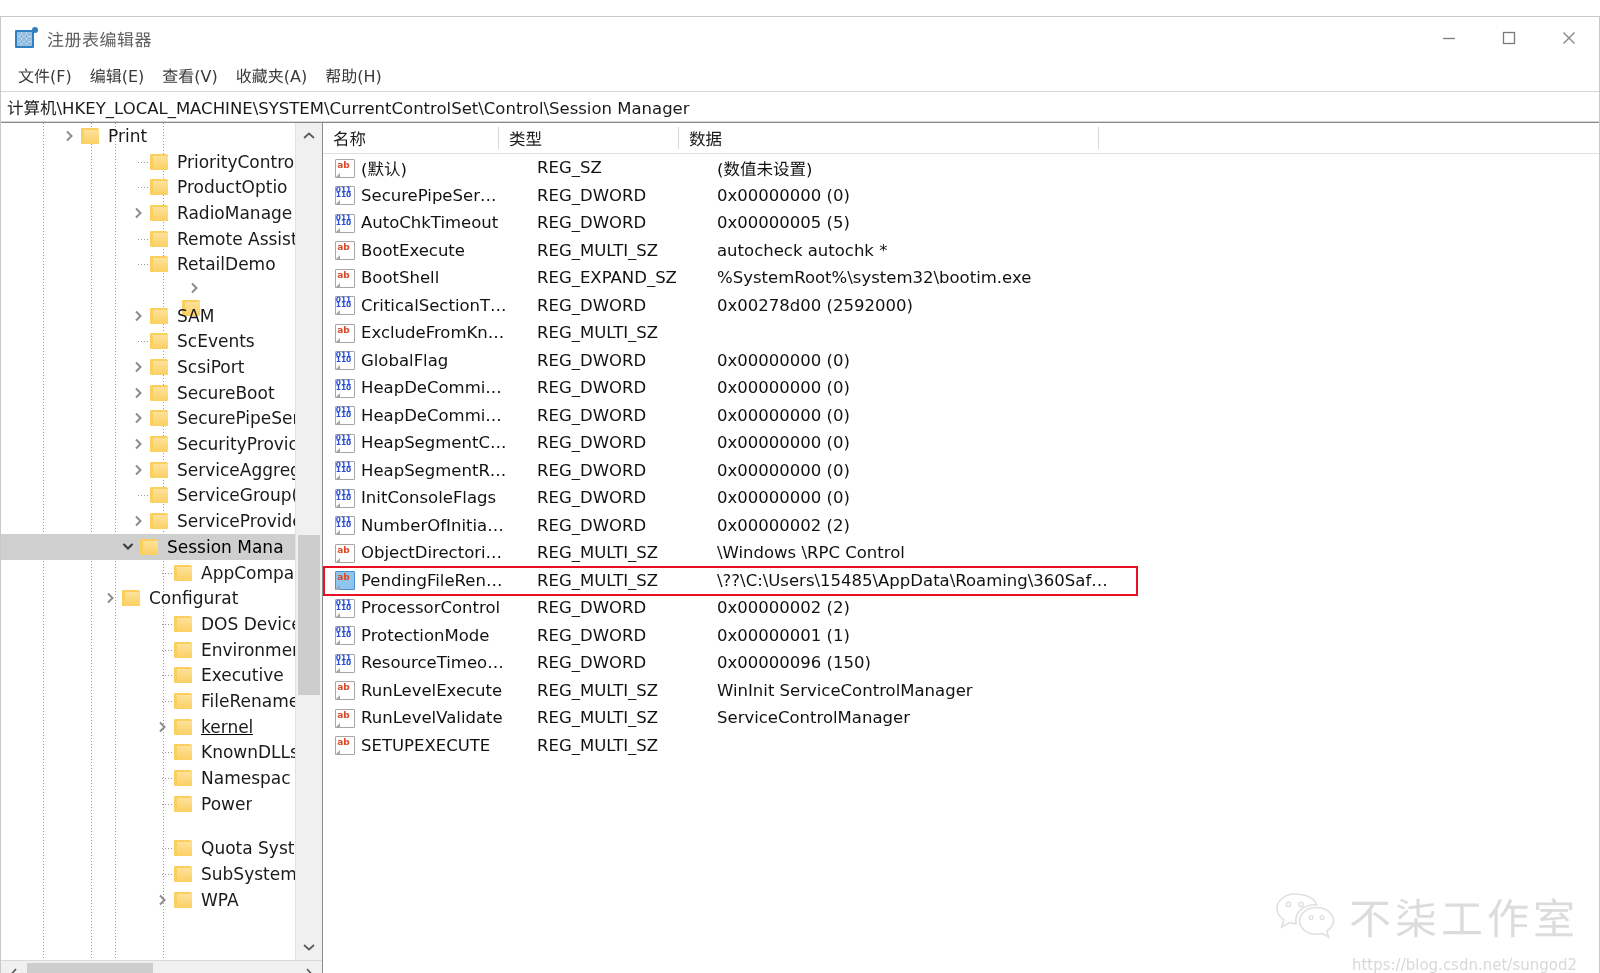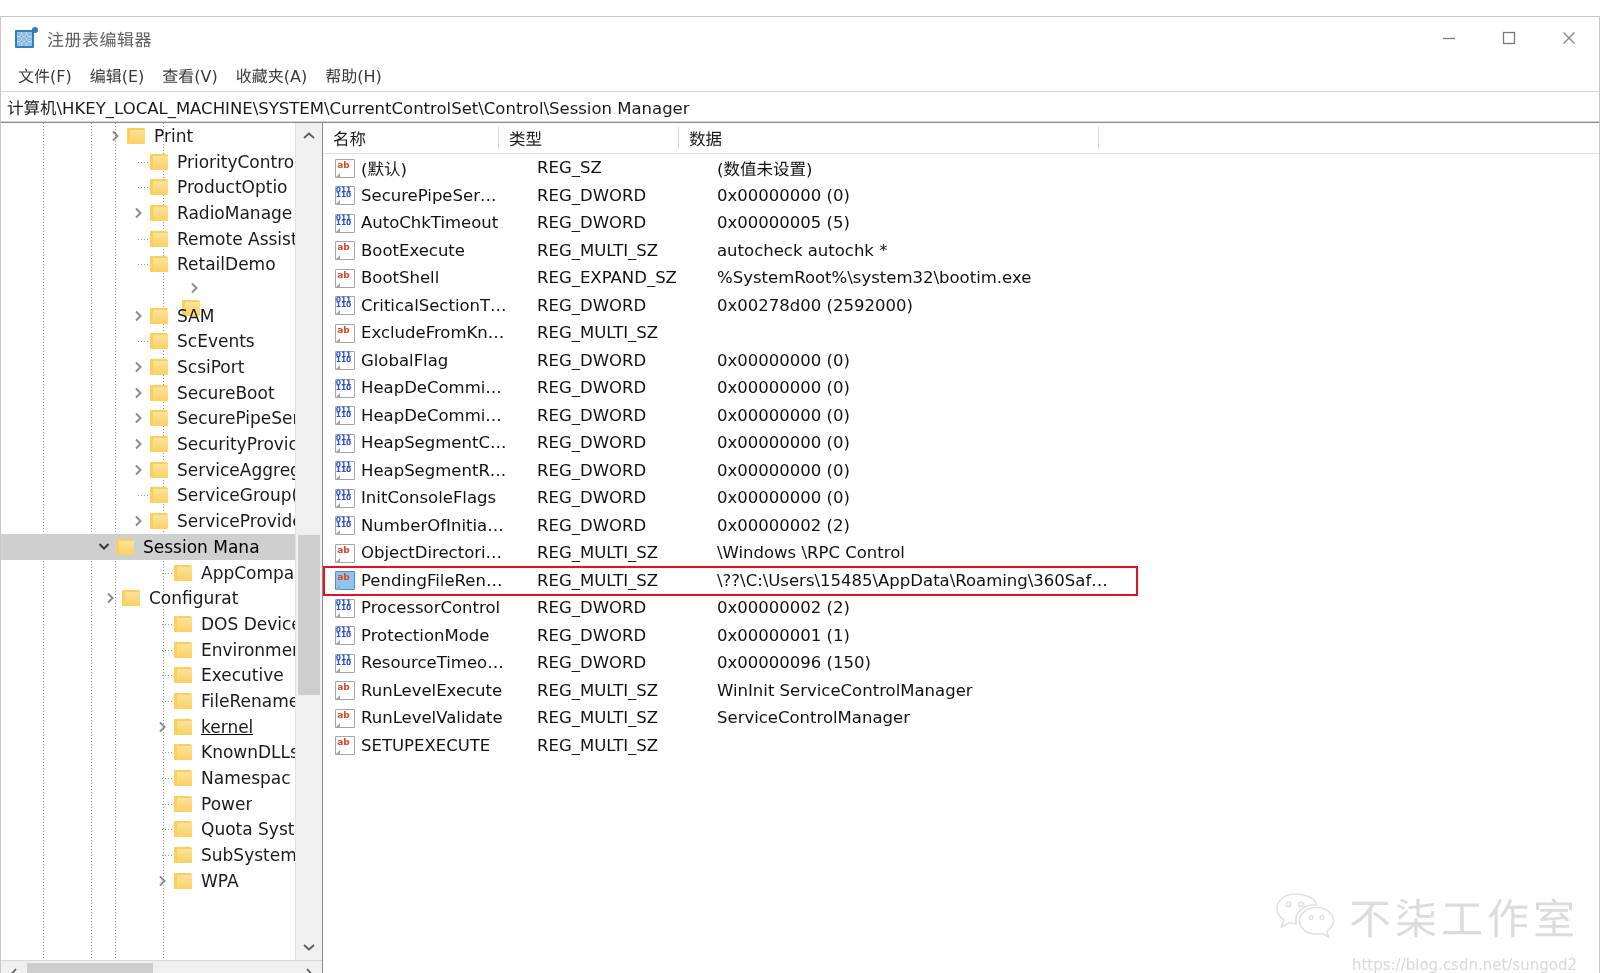--- a/index.html
+++ b/index.html
@@ -331,21 +331,21 @@
     <div class="treepane">
       <div class="treeclip">
         <div class="treeinner">
           <div class="guides">
             <div class="guide" style="left:42px;"></div>
             <div class="guide" style="left:90px;"></div>
             <div class="guide" style="left:114px;"></div>
             <div class="guide" style="left:162px;"></div>
           </div>
           <div id="tree-list">
-              <div class="tnode" style="padding-left: 103px; text-align: center;">
+              <div class="tnode" style="padding-left: 57px; text-align: center;">
                 <div class="twist">
                   <svg width="11" height="14" viewBox="0 0 11 14">
                     <polyline points="3,2.5 7.5,7 3,11.5" fill="none" stroke="#8c8c8c" stroke-width="2"></polyline>
                   </svg>
                 </div>
                 <div class="folder">
                   <div class="back"></div>
                   <div class="front"></div>
                 </div>
                 <div class="tlabel">Print</div>
@@ -511,21 +511,21 @@
                   <svg width="11" height="14" viewBox="0 0 11 14">
                     <polyline points="3,2.5 7.5,7 3,11.5" fill="none" stroke="#8c8c8c" stroke-width="2"></polyline>
                   </svg>
                 </div>
                 <div class="folder">
                   <div class="back"></div>
                   <div class="front"></div>
                 </div>
                 <div class="tlabel">ServiceProvide</div>
               </div>
-              <div class="tnode selected" style="padding-left: 92px; align-items: center;">
+              <div class="tnode selected" style="padding-left: 116px; align-items: center;">
                 <div class="twist">
                   <svg width="14" height="11" viewBox="0 0 14 11">
                     <polyline points="2.5,3 7,7.5 11.5,3" fill="none" stroke="#3a3a3a" stroke-width="2.1"></polyline>
                   </svg>
                 </div>
                 <div class="folder">
                   <div class="back"></div>
                   <div class="front"></div>
                 </div>
                 <div class="tlabel">Session Mana</div>
@@ -627,21 +627,21 @@
               <div class="tnode" style="padding-left: 150px;">
                 <div class="twist">
                   <span class="stub"></span>
                 </div>
                 <div class="folder">
                   <div class="back"></div>
                   <div class="front"></div>
                 </div>
                 <div class="tlabel">Power</div>
               </div>
-              <div class="tnode" style="padding-left: 150px;">
+              <div class="tnode" style="padding-left: 150px; margin-top: 19px;">
                 <div class="twist">
                   <span class="stub"></span>
                 </div>
                 <div class="folder">
                   <div class="back"></div>
                   <div class="front"></div>
                 </div>
                 <div class="tlabel">Quota Syst</div>
               </div>
               <div class="tnode" style="padding-left: 150px;">

